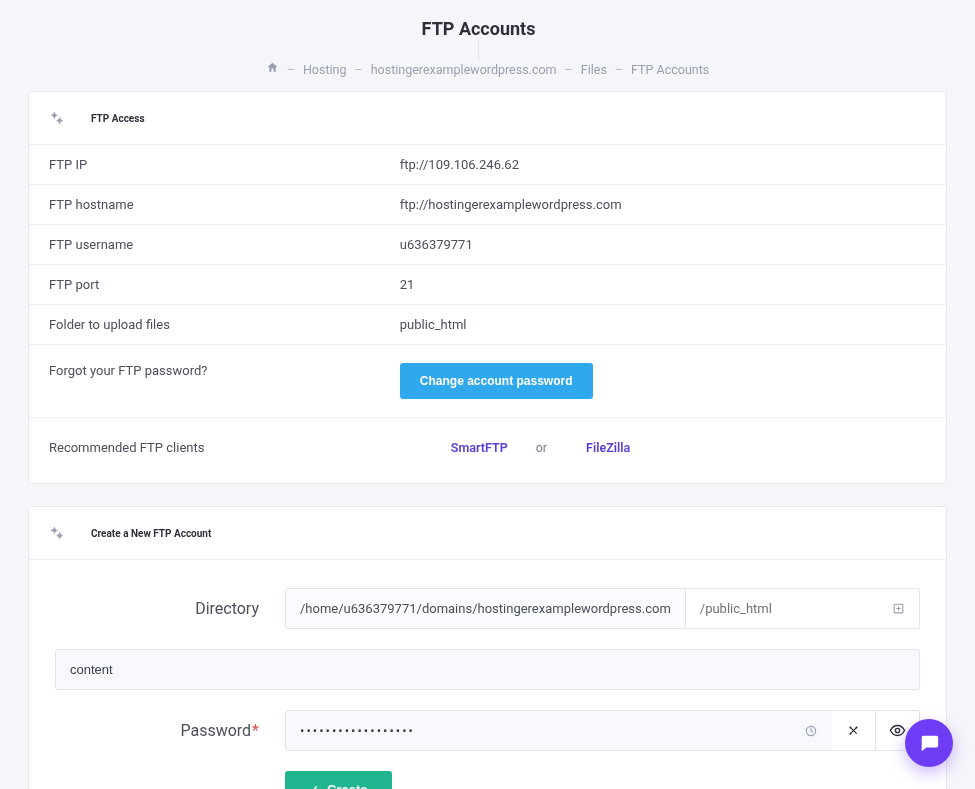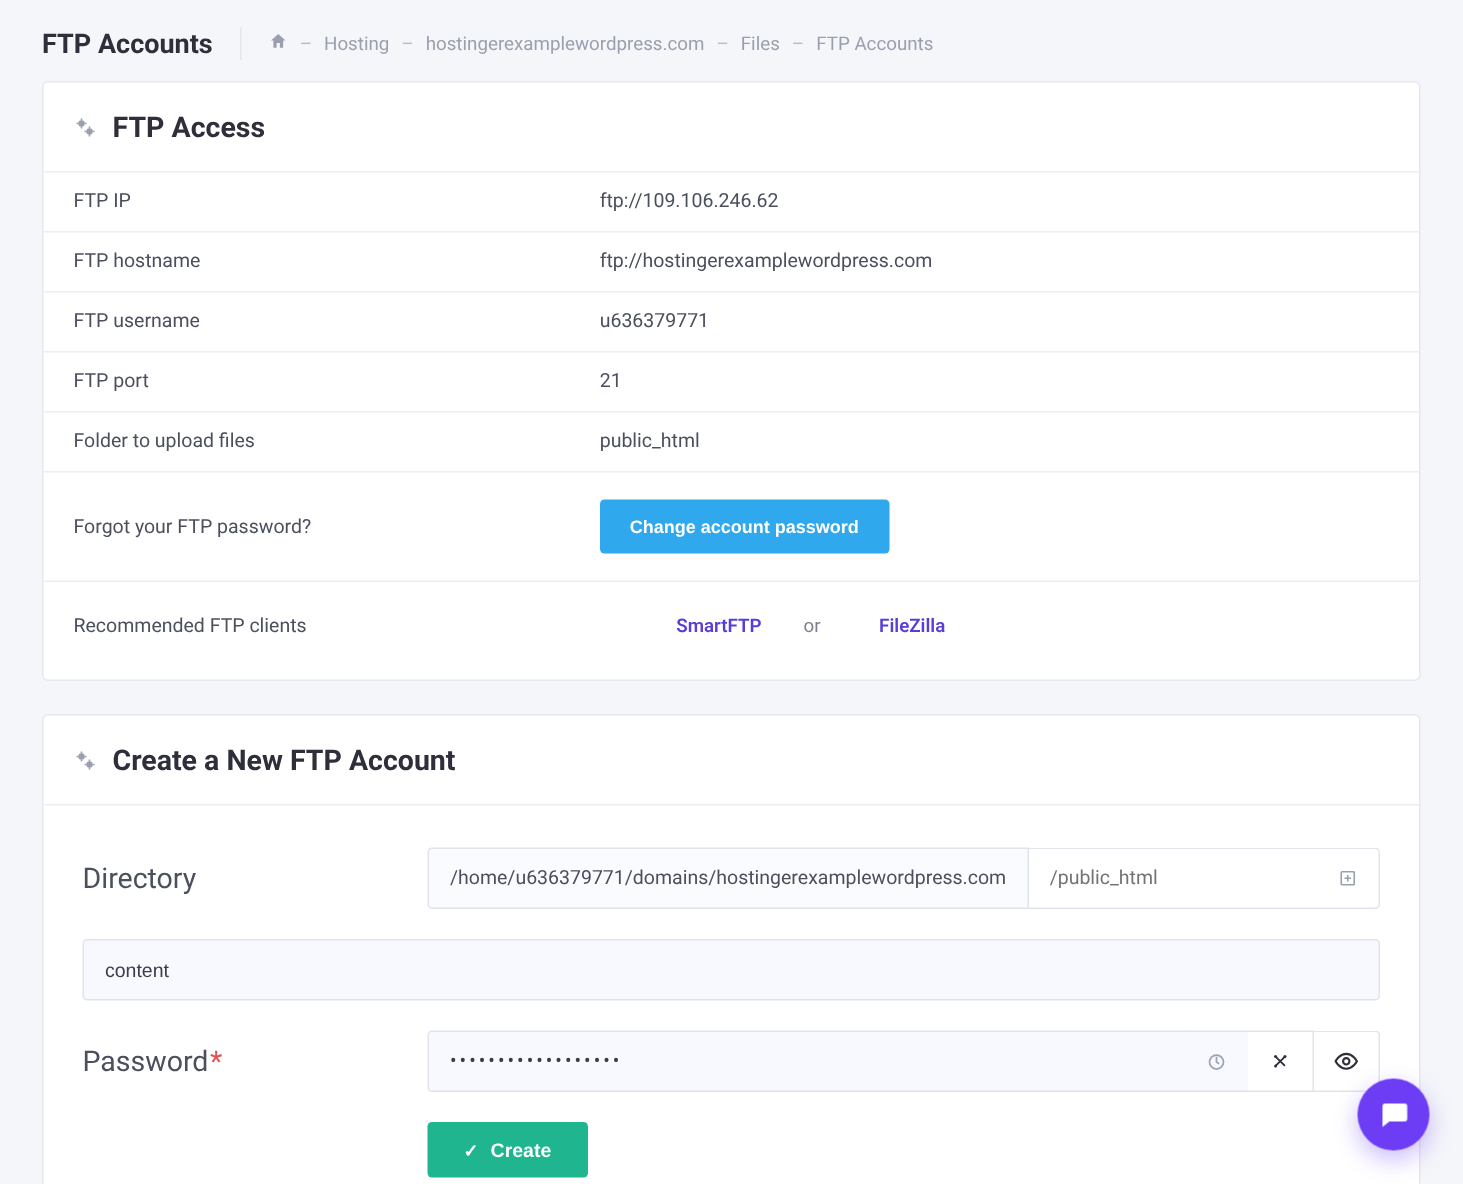--- a/index.html
+++ b/index.html
@@ -7,20 +7,21 @@
       font-family: -apple-system, BlinkMacSystemFont, "Segoe UI", Roboto, Helvetica, Arial, sans-serif;
       background: #f5f6fa;
       color: #3a3d4a;
       font-size: 13px;
       padding: 0;
     }
     .topbar {
       display: flex;
       align-items: center;
       padding: 18px 28px 14px 28px;
+      flex-direction: column;
     }
     .page-title {
       font-size: 18px;
       font-weight: 700;
       color: #2e2f3a;
       margin-right: 18px;
     }
     .top-divider {
       width: 1px;
       height: 22px;
@@ -45,29 +46,30 @@
       margin: 0 28px 22px 28px;
     }
     .card-header {
       display: flex;
       align-items: center;
       padding: 18px 20px;
       border-bottom: 1px solid #edeef3;
       gap: 10px;
     }
     .card-header-title {
-      font-size: 19px;
+      font-size: 10px;
       font-weight: 700;
       color: #2e2f3a;
+      margin-left: 16px;
     }
     .gears-icon svg { display: block; }
 
     .kv-row {
       display: flex;
-      align-items: center;
+      align-items: flex-start;
       padding: 12px 20px;
       border-bottom: 1px solid #edeef3;
       font-size: 13px;
     }
     .kv-row .k {
       width: 40%;
       color: #4b4f5e;
     }
     .kv-row .v {
       width: 60%;
@@ -96,23 +98,23 @@
     .or-text { color: #7c8092; font-weight: 400; }
 
     .form-body { padding: 28px 26px 34px 26px; }
     .form-row {
       display: flex;
       align-items: center;
       margin-bottom: 20px;
     }
     .form-label {
       width: 230px;
-      text-align: left;
+      text-align: right;
       padding-right: 26px;
-      font-size: 19px;
+      font-size: 16px;
       color: #4b4f5e;
     }
     .form-label .req { color: #e25050; margin-left: 1px; }
     .form-field { flex: 1; display: flex; }
     .dir-left {
       flex: 0 0 58%;
       border: 1px solid #e2e4ec;
       border-radius: 3px 0 0 3px;
       background: #fafbfe;
       padding: 12px 14px;

